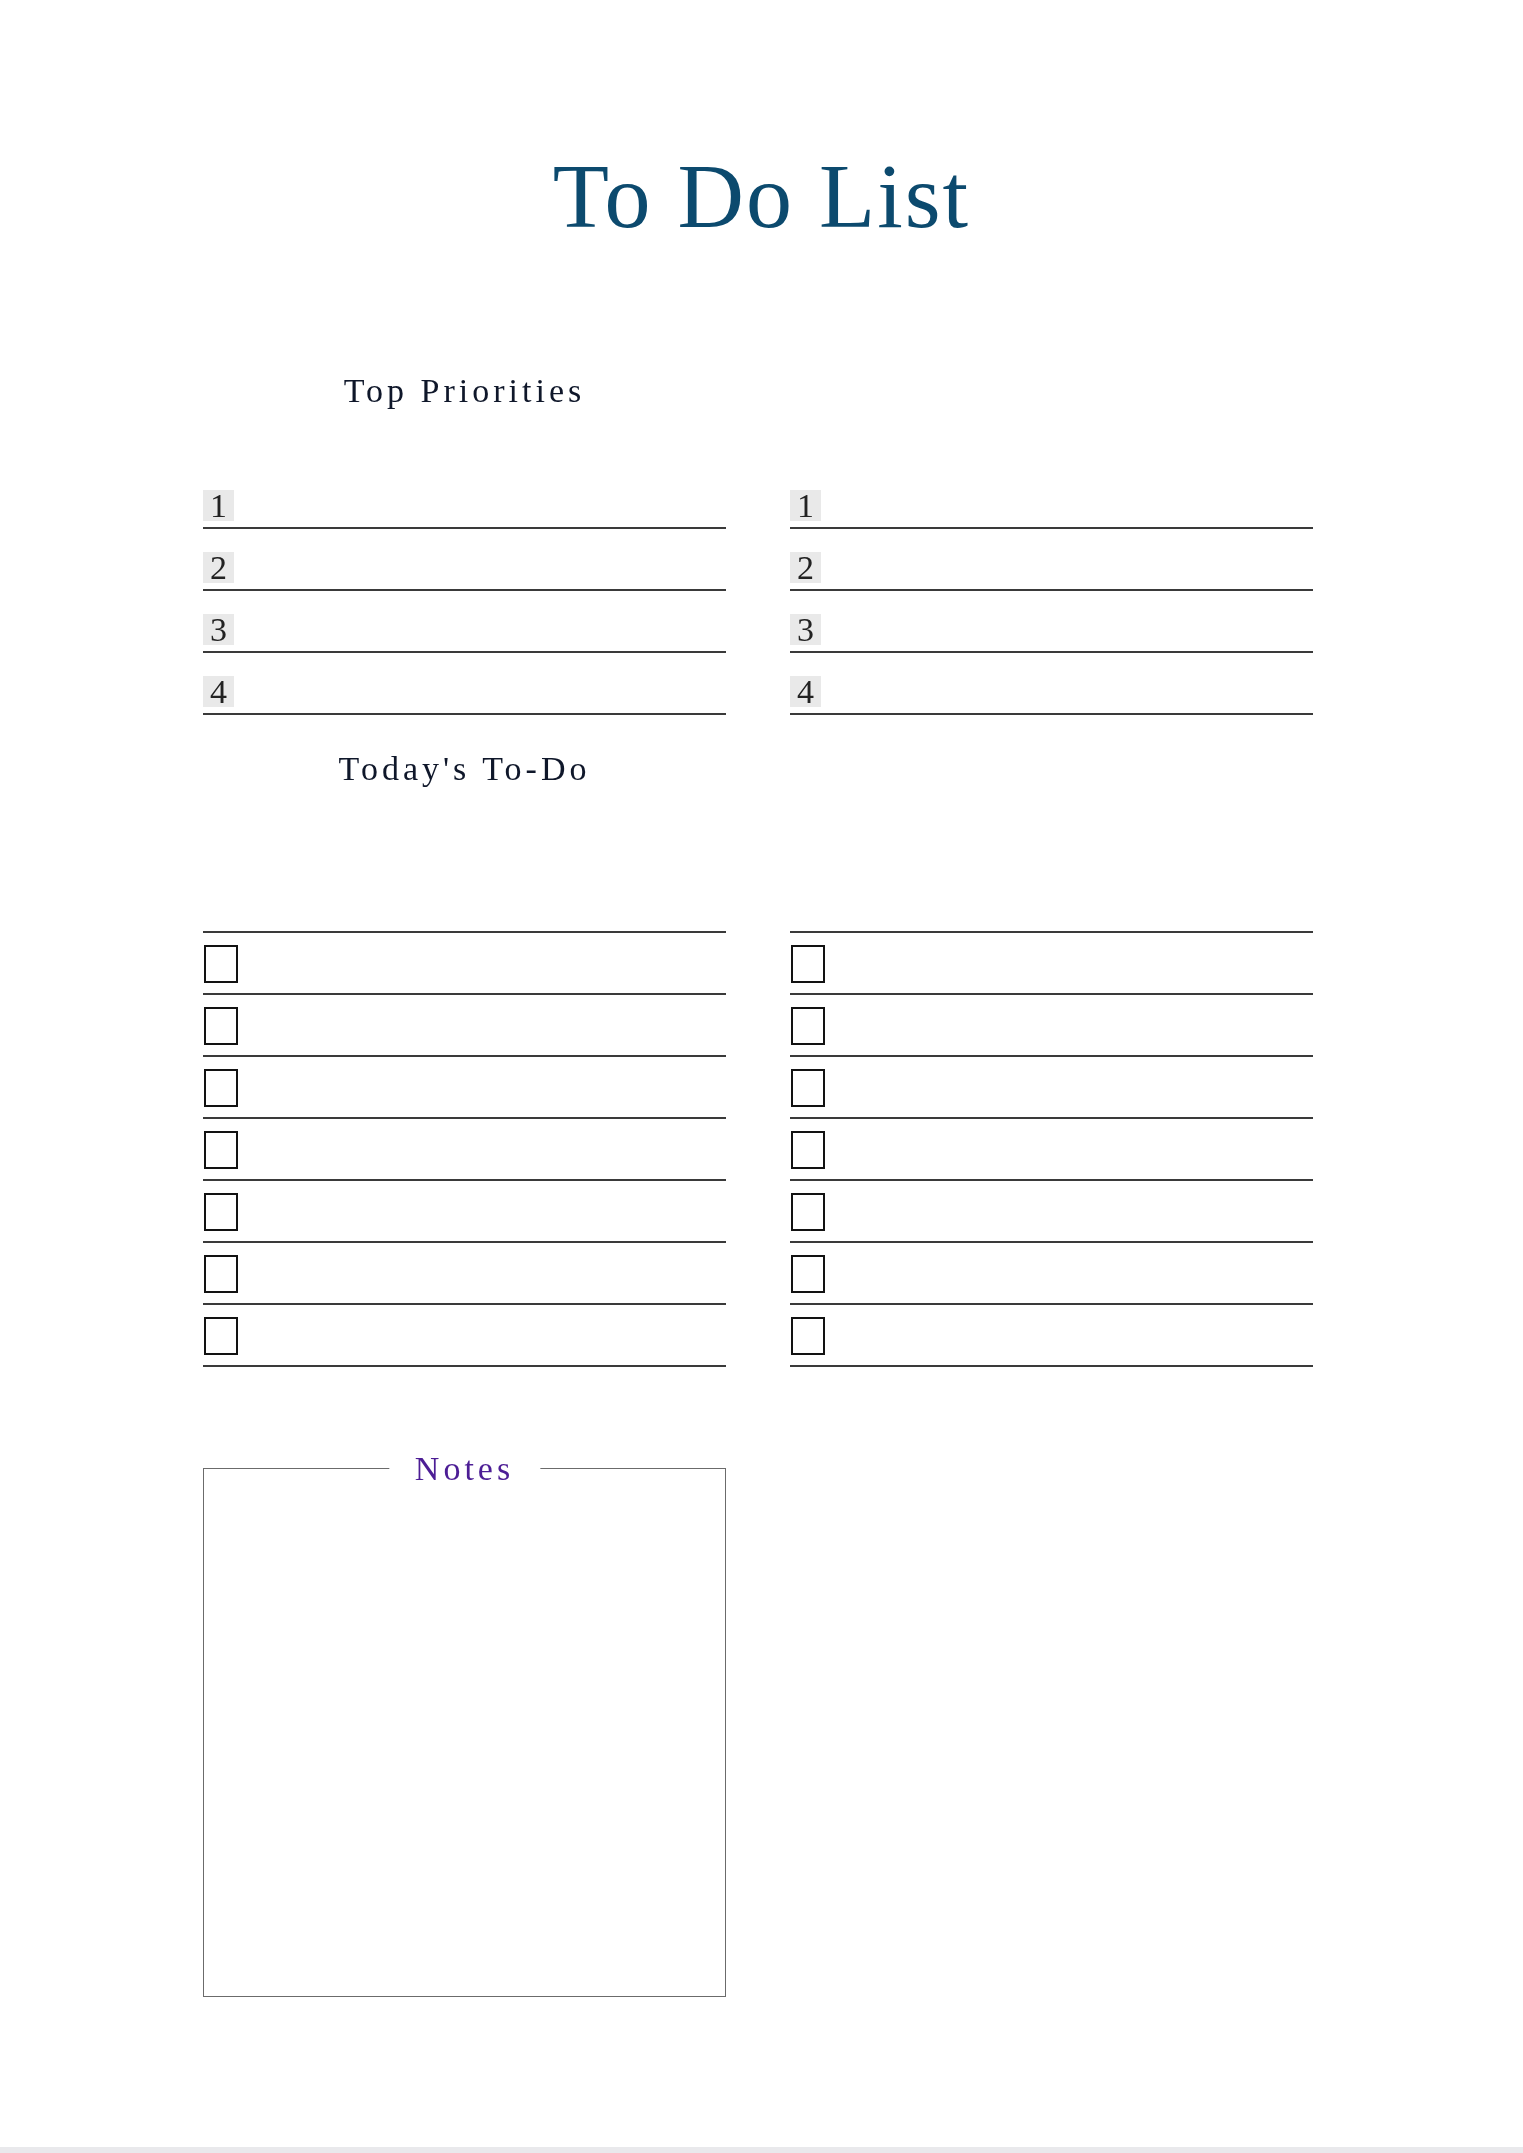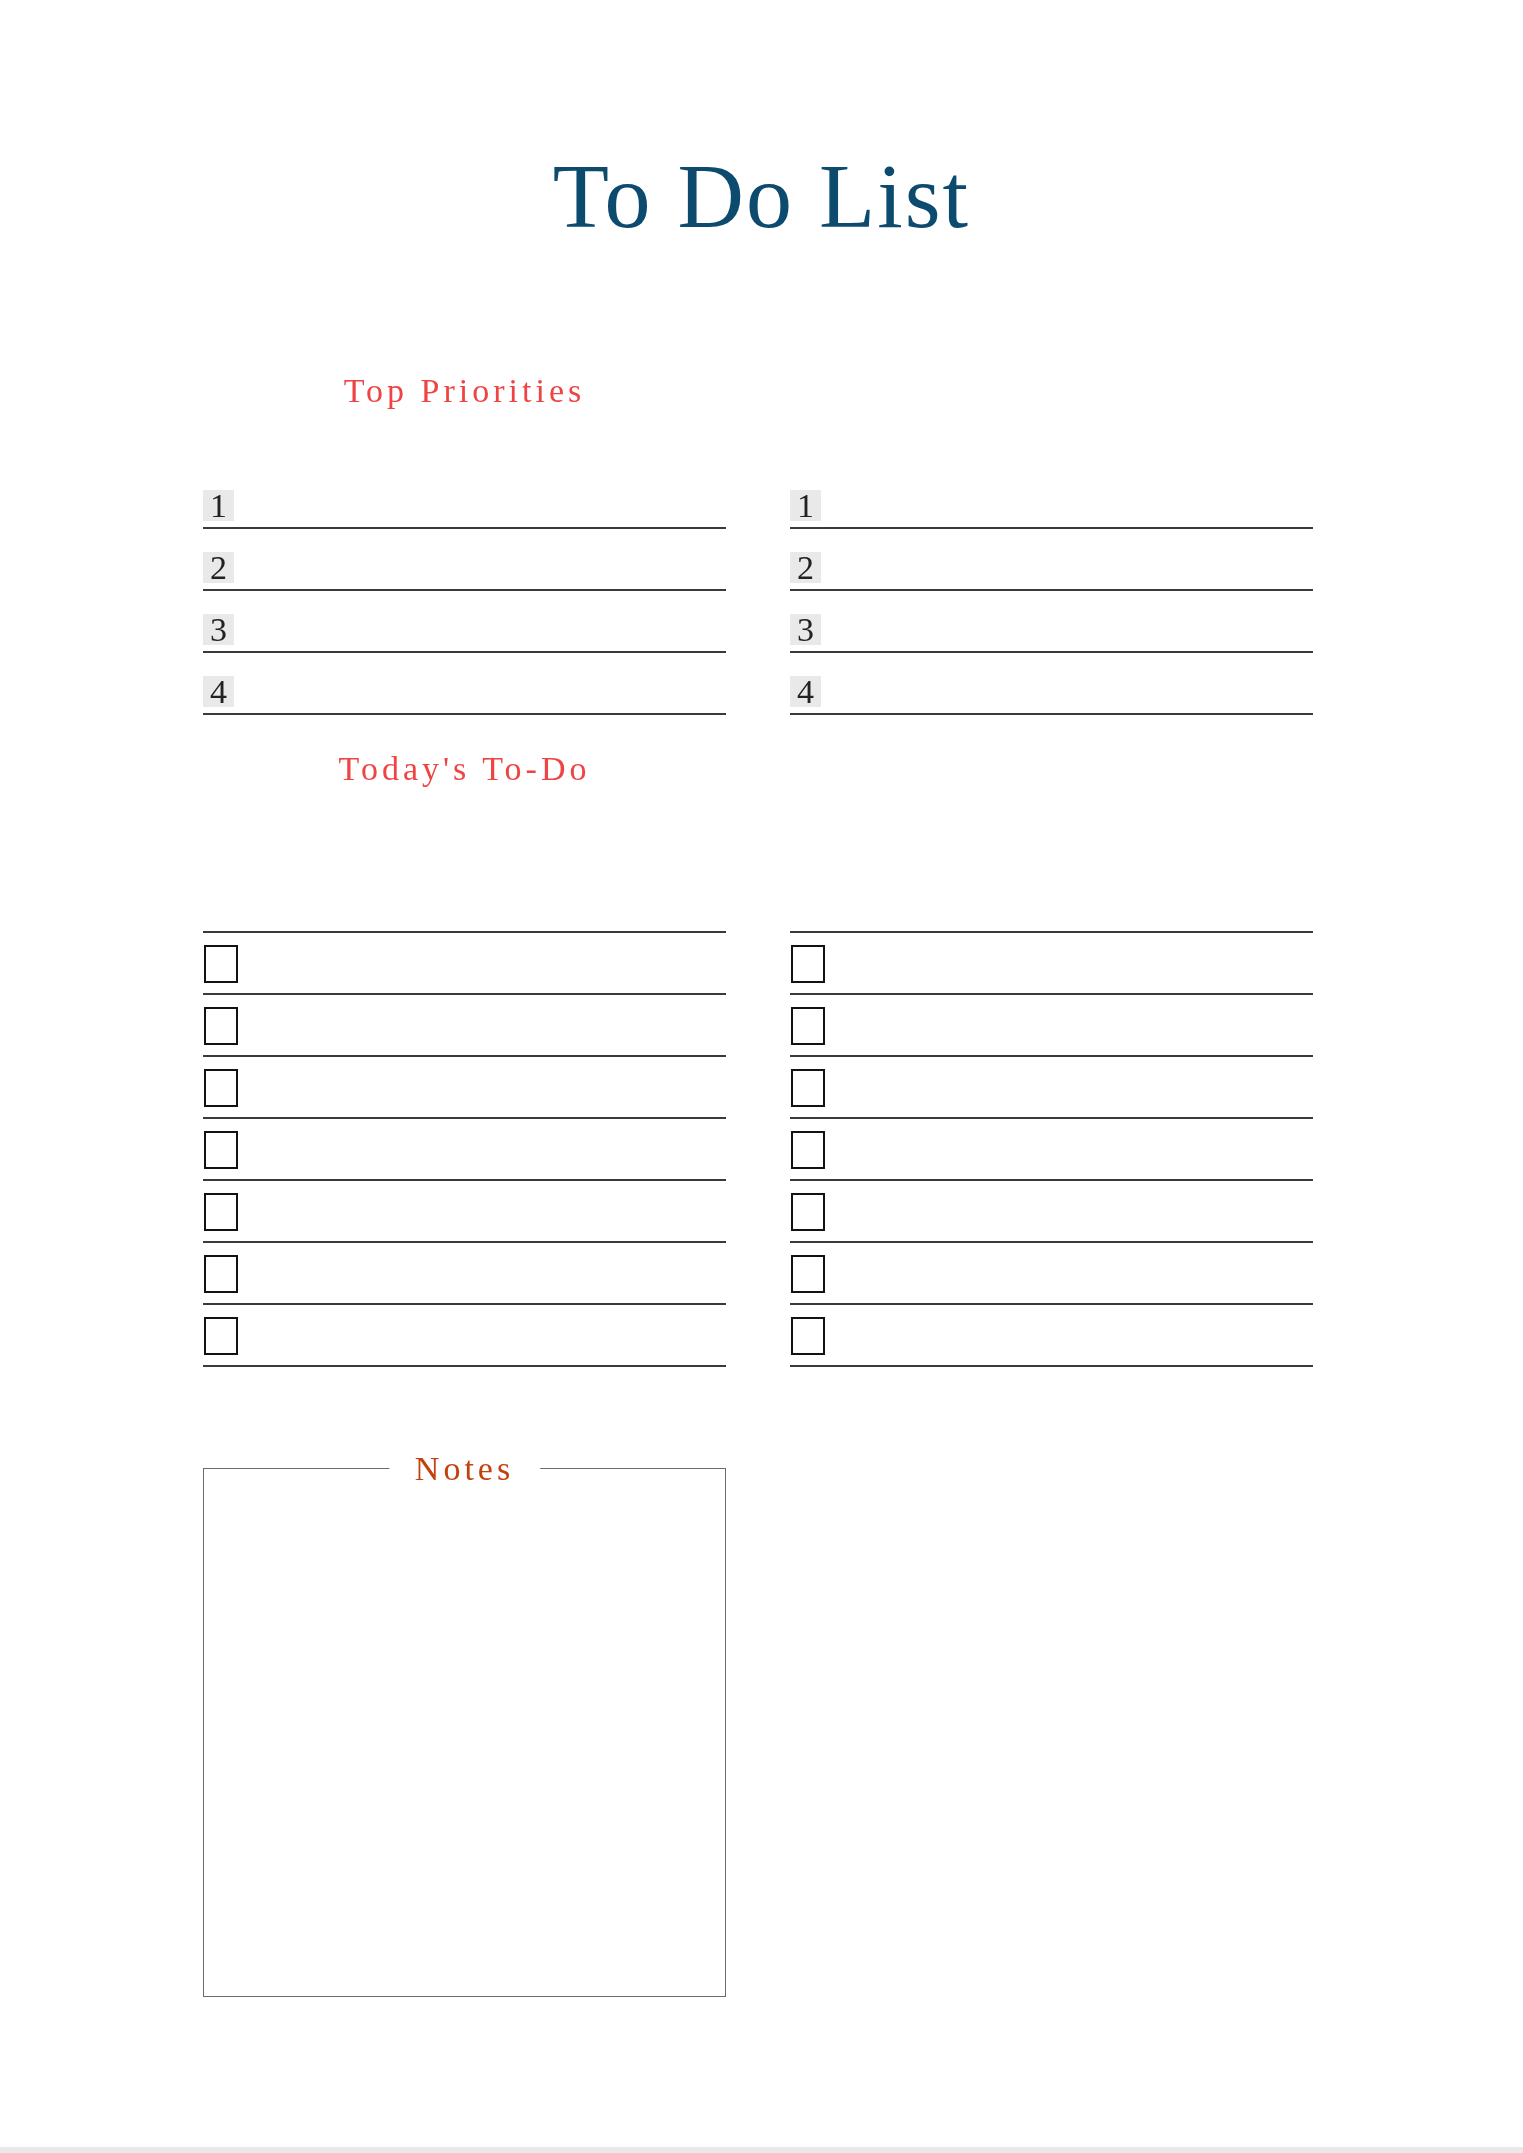--- a/index.html
+++ b/index.html
@@ -30,21 +30,21 @@
 
   .colhead {
     position: absolute;
     width: 523px;
     top: 374px;
     text-align: center;
     font-size: 34px;
     font-weight: 400;
     letter-spacing: 4px;
     line-height: 1;
-    color: #ef4444;
+    color: #0f172a;
     white-space: nowrap;
   }
   .colhead.row2 { top: 752px; }
 
   .c1 { left: 203px; }
   .c2 { left: 790px; }
 
   .num-list {
     position: absolute;
     top: 467px;
@@ -100,21 +100,21 @@
   .box-label {
     position: absolute;
     top: 0;
     left: 50%;
     transform: translate(-50%, -50%);
     background: #ffffff;
     padding: 0 26px;
     font-size: 34px;
     letter-spacing: 4px;
     line-height: 1;
-    color: #c2410c;
+    color: #4c1d95;
     white-space: nowrap;
   }
 
   .bottom-strip {
     position: absolute;
     left: 0;
     bottom: 0;
     width: 100%;
     height: 6px;
     background: #e9e9ec;

